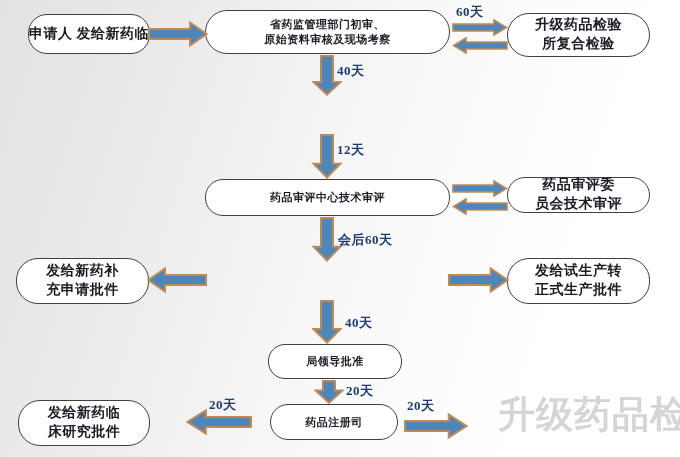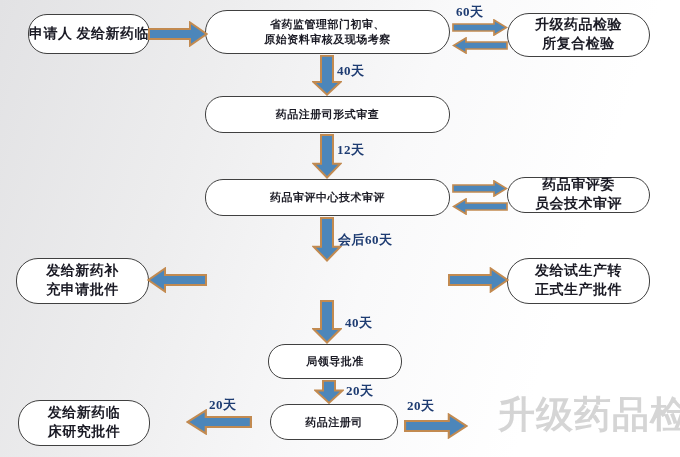--- a/index.html
+++ b/index.html
@@ -46,23 +46,20 @@
   </div>
   <div class="box" style="left:205px;top:10px;width:245px;height:44px">
     <span class="bt f15">省药监管理部门初审、
 原始资料审核及现场考察</span>
   </div>
   <div class="box" style="left:507px;top:13px;width:143px;height:44px">
     <span class="bt f14">升级药品检验
 所复合检验</span>
   </div>
 
-  <div class="box" style="left:205px;top:96px;width:245px;height:37px;border-radius:18px">
-    <span class="bt f15">药品注册司形式审查</span>
-  </div>
 
   <div class="box" style="left:205px;top:179px;width:245px;height:37px;border-radius:18px">
     <span class="bt f15">药品审评中心技术审评</span>
   </div>
   <div class="box" style="left:507px;top:177px;width:143px;height:36px">
     <span class="bt f14">药品审评委
 员会技术审评</span>
   </div>
 
   <div class="box" style="left:16px;top:258px;width:133px;height:46px">

